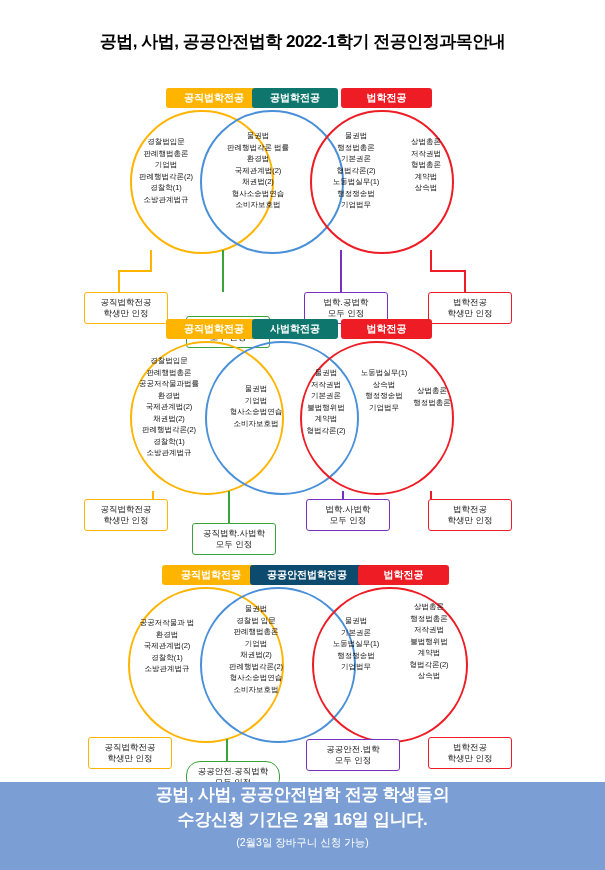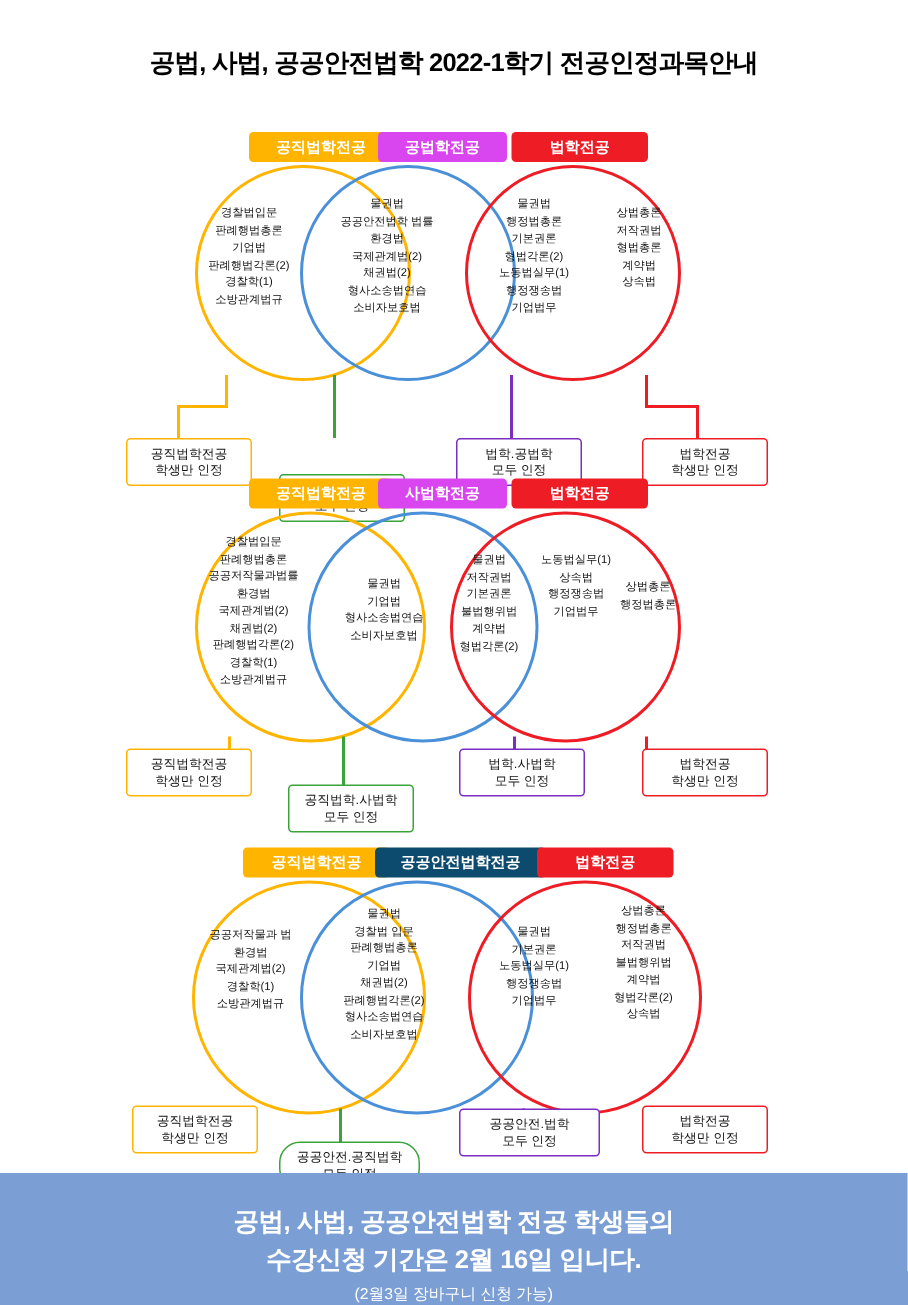--- a/index.html
+++ b/index.html
@@ -23,21 +23,21 @@
 
   
   .tag{
     position:absolute;
     font-size:10px;font-weight:bold;color:#fff;
     padding:3px 8px;border-radius:3px;
     white-space:nowrap;
     text-align:center;
   }
   .tag.yellow{background:#ffb400;}
-  .tag.blue{background:#d946ef;}
+  .tag.blue{background:#0f766e;}
   .tag.red{background:#ee1c25;}
   .tag.dblue{background:#0c4a6e;}
 
   
   .circle{
     position:absolute;border-radius:50%;
     background:transparent;
   }
   .c-yellow{border:2px solid #ffb400;}
   .c-blue{border:2px solid #4a90d9;}
@@ -61,21 +61,21 @@
     white-space:nowrap;
   }
   .lb-yellow{border:1.5px solid #ffb400;color:#111;}
   .lb-green{border:1.5px solid #3aa33a;color:#111;margin-top:24px;}
   .lb-purple{border:1.5px solid #7b2fbe;color:#111;}
   .lb-red{border:1.5px solid #ee1c25;color:#111;}
 
   .footer{
     position:absolute;left:0;top:782px;width:605px;height:88px;
     background:#7b9fd4;
-    display:flex;flex-direction:column;align-items:center;justify-content:flex-end;
+    display:flex;flex-direction:column;align-items:center;justify-content:flex-start;
   }
   .footer .l1,.footer .l2{
     color:#fff;font-size:17px;font-weight:bold;line-height:25px;letter-spacing:-0.3px;
   }
   .footer .l3{color:#fff;font-size:10.5px;margin-top:4px;}
 </style>
 </head>
 <body>
 
 <div class="title">공법, 사법, 공공안전법학 2022-1학기 전공인정과목안내</div>
@@ -93,21 +93,21 @@
     <div>경찰법입문</div>
     <div>판례행법총론</div>
     <div>기업법</div>
     <div>판례행법각론(2)</div>
     <div>경찰학(1)</div>
     <div>소방관계법규</div>
   </div>
 
   <div class="terms" style="left:205px;top:50px;width:106px;">
     <div>물권법</div>
-    <div>공공안전법학 법률</div>
+    <div>판례행법각론 법률</div>
     <div>환경법</div>
     <div>국제관계법(2)</div>
     <div>채권법(2)</div>
     <div>형사소송법연습</div>
     <div>소비자보호법</div>
   </div>
 
   <div class="terms" style="left:318px;top:50px;width:76px;">
     <div>물권법</div>
     <div>행정법총론</div>

